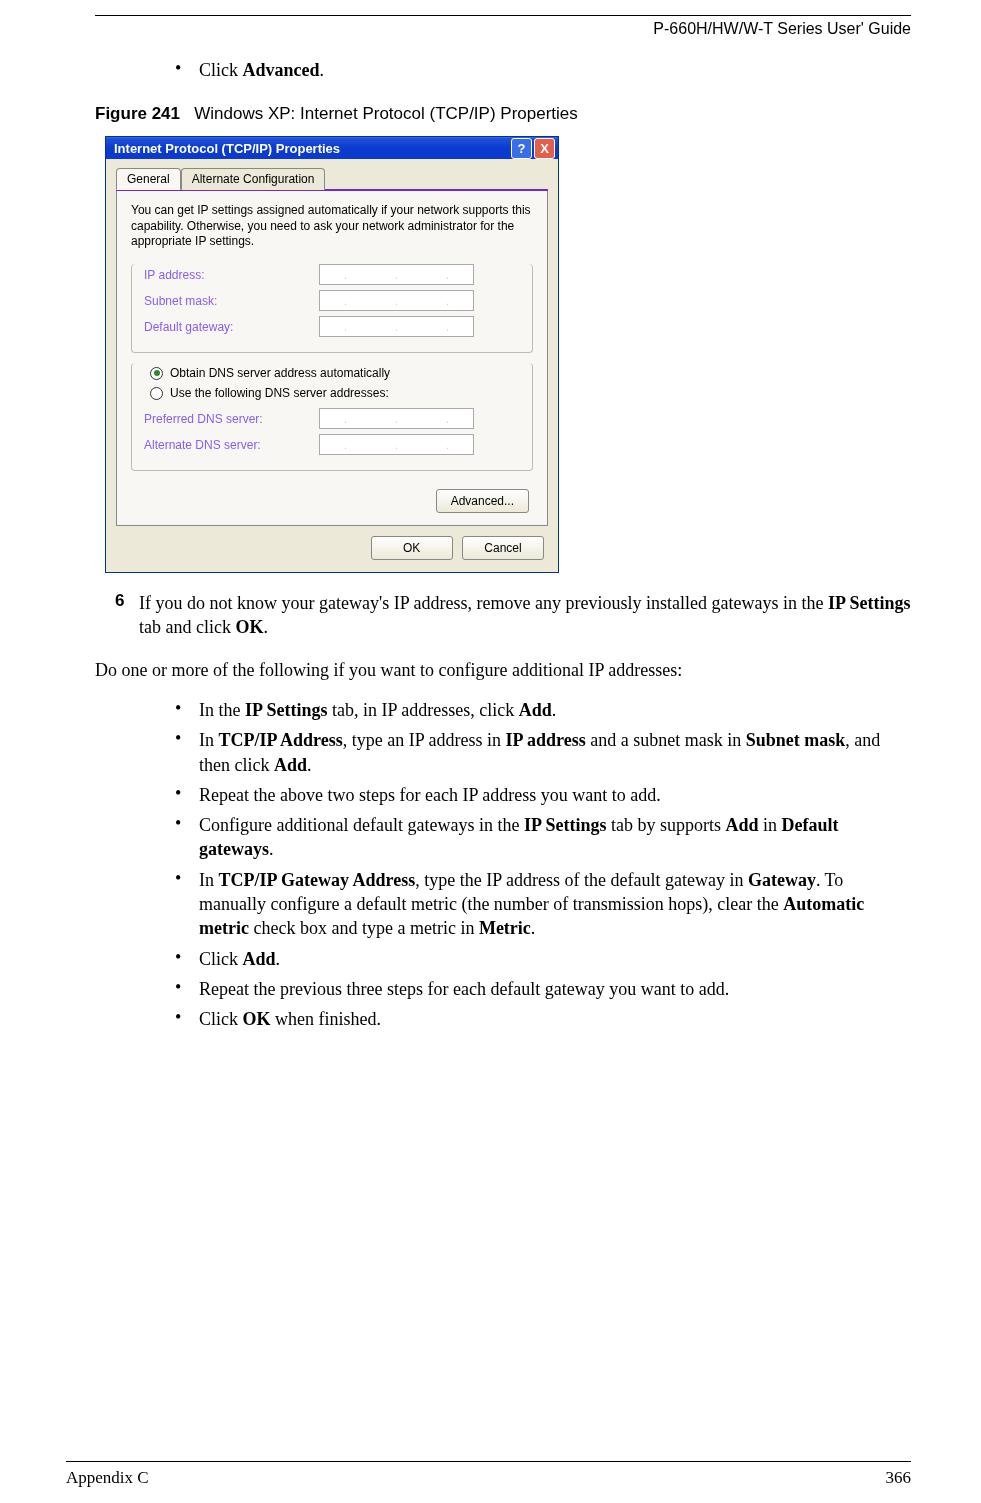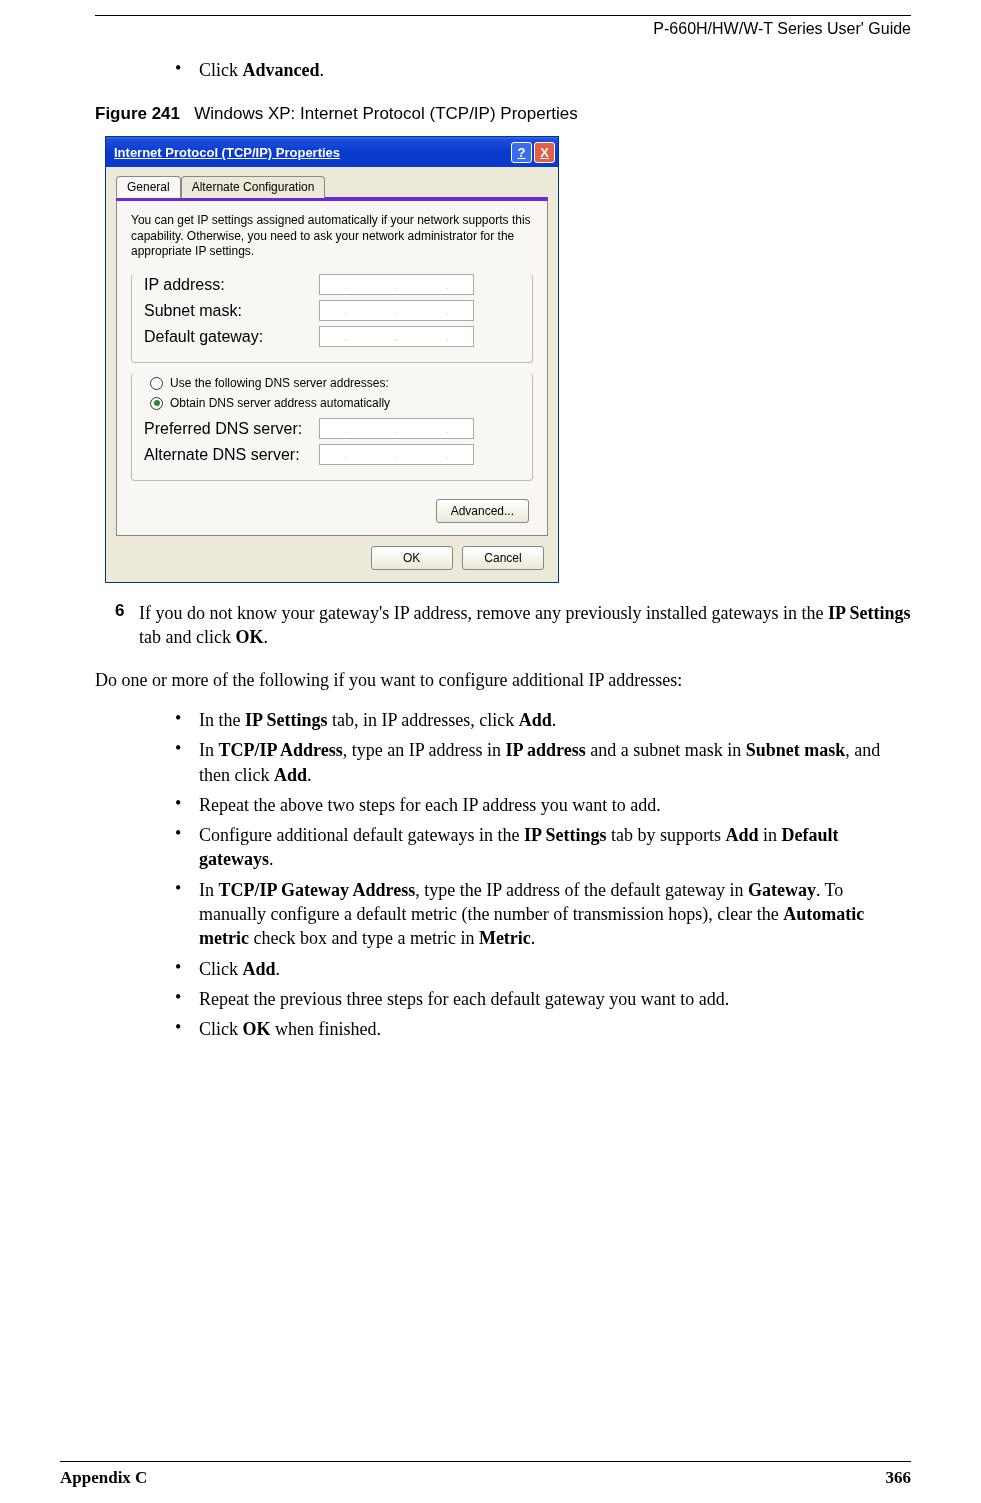--- a/index.html
+++ b/index.html
@@ -60,25 +60,24 @@
       margin-left: 10px;
       margin-bottom: 18px;
       font-family: Tahoma, Arial, sans-serif;
       font-size: 12px;
       border: 1px solid #003399;
       background: #ece9d8;
     }
     .titlebar {
       background: linear-gradient(to bottom, #3a6ee8 0%, #1f4fd9 8%, #0a3bce 50%, #0a3bce 100%);
       color: white;
-      height: 30px;
+      height: 22px;
       display: flex;
       align-items: center;
       padding: 0 3px 0 8px;
-      text-decoration: underline;
     }
     .titlebar-text {
       flex: 1;
       font-weight: bold;
       font-size: 13px;
     }
     .titlebar-btn {
       width: 21px;
       height: 21px;
       margin-left: 2px;
@@ -90,21 +89,21 @@
       font-weight: bold;
       font-size: 13px;
     }
     .help-btn { background: #3a6ee8; }
     .close-btn { background: #e2604a; color: white; }
     .dialog-body {
       padding: 8px 10px 10px 10px;
     }
     .tabs-row {
       display: flex;
-      border-bottom: 4px solid #6d28d9;
+      border-bottom: 2px solid #6d28d9;
     }
     .tab {
       padding: 3px 10px;
       border: 1px solid #888;
       border-bottom: none;
       border-top-left-radius: 4px;
       border-top-right-radius: 4px;
       background: #ece9d8;
       font-size: 12px;
       position: relative;
@@ -153,22 +152,22 @@
       padding: 6px 12px 10px 12px;
       margin: 4px 0 10px 0;
     }
     .field-row {
       display: flex;
       align-items: center;
       margin: 5px 0;
     }
     .field-label {
       width: 175px;
-      font-size: 16px;
-      color: #000000;
+      font-size: 12px;
+      color: #8b5cf6;
     }
     .ip-input {
       flex: 1;
       max-width: 155px;
       height: 21px;
       background: white;
       border: 1px solid #aaa;
       color: #ccc;
       font-size: 11px;
       display: flex;
@@ -214,23 +213,22 @@
     }
     .para {
       margin-bottom: 16px;
       line-height: 1.35;
     }
     b { font-weight: bold; }
 
     .footer {
       position: absolute;
       bottom: 15px;
-      left: 60px;
+      left: 66px;
       right: 70px;
-      font-weight: bold;
     }
     .footer-line {
       border-top: 1.5px solid #000;
       margin-bottom: 6px;
     }
     .footer-row {
       display: flex;
       justify-content: space-between;
       font-size: 17px;
     }
@@ -291,26 +289,26 @@
             <div class="ip-input">
                 <span>.</span>
                 <span>.</span>
                 <span>.</span>
               </div>
           </div>
         </div>
 
         <div class="fields-group" style="border-top:none;padding-top:0;">
           <div class="radio-row">
+            <div class="radio checked"></div>
+            <span>Obtain DNS server address automatically</span>
+          </div>
+          <div class="radio-row">
             <div class="radio"></div>
             <span>Use the following DNS server addresses:</span>
-          </div>
-          <div class="radio-row">
-            <div class="radio checked"></div>
-            <span>Obtain DNS server address automatically</span>
           </div>
           <div class="field-row">
             <div class="field-label">Preferred DNS server:</div>
             <div class="ip-input">
                 <span>.</span>
                 <span>.</span>
                 <span>.</span>
               </div>
           </div>
           <div class="field-row">

